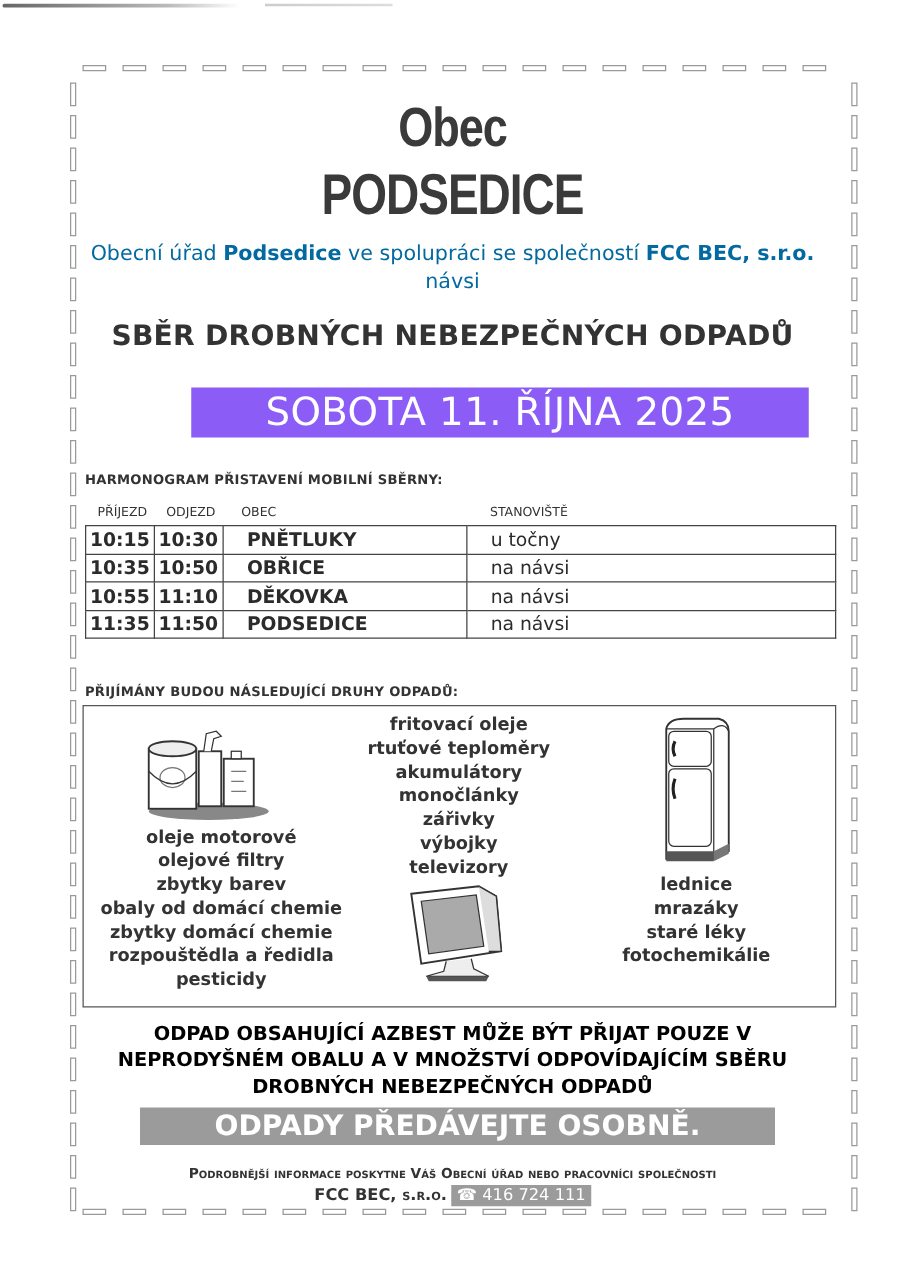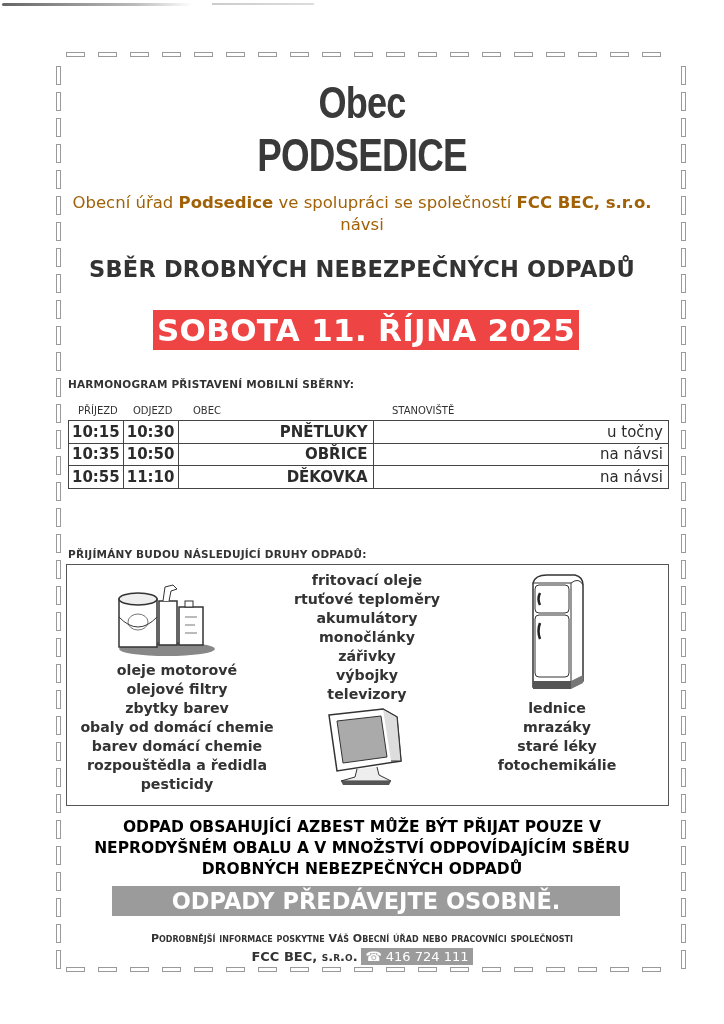--- a/index.html
+++ b/index.html
@@ -5,28 +5,28 @@
   html,body{margin:0;padding:0;background:#fff;}
   body{width:724px;height:1024px;position:relative;overflow:hidden;font-family:"DejaVu Sans",sans-serif;color:#2b2b2b;}
   .scan-line{position:absolute;left:2px;top:3px;width:190px;height:3px;background:linear-gradient(90deg,#666,#bbb 70%,#fff);border-radius:2px;}
   .scan-line2{position:absolute;left:212px;top:3px;width:102px;height:2px;background:linear-gradient(90deg,#ccc,#ddd);}
   .frame{position:absolute;left:56px;top:52px;width:630px;height:920px;}
   .dash-h{position:absolute;height:5px;border:1px solid #9a9a9a;background:#fff;width:19px;box-sizing:border-box;}
   .dash-v{position:absolute;width:5px;border:1px solid #9a9a9a;background:#fff;height:19px;box-sizing:border-box;}
   .center{position:absolute;left:0;width:724px;text-align:center;}
   .title1{top:78px;font-family:"Liberation Sans",sans-serif;font-weight:bold;font-size:44px;color:#3a3a3a;transform:scaleX(0.82);letter-spacing:-1px;}
   .title2{top:128px;font-family:"Liberation Sans",sans-serif;font-weight:bold;font-size:46px;color:#3a3a3a;transform:scaleX(0.80);letter-spacing:-1px;}
-  .intro{top:192px;font-size:16.5px;color:#a16207;line-height:22px;}
+  .intro{top:192px;font-size:16.5px;color:#0369a1;line-height:22px;}
   .intro b{font-weight:bold;}
   .heading{top:256px;font-size:22.5px;font-weight:bold;color:#333;letter-spacing:0.2px;}
-  .date-band{position:absolute;left:153px;top:310px;width:426px;height:40px;background:#ef4444;color:#fff;font-weight:bold;font-size:31px;text-align:center;line-height:40px;letter-spacing:0.3px;}
+  .date-band{position:absolute;left:153px;top:310px;width:494px;height:40px;background:#8b5cf6;color:#fff;font-weight:normal;font-size:31px;text-align:center;line-height:40px;letter-spacing:0.3px;}
   .sect-label{position:absolute;left:68px;font-size:10.5px;font-weight:bold;color:#333;letter-spacing:0.2px;}
   .col-h{position:absolute;top:405px;font-size:10px;color:#333;}
   table.sched{position:absolute;left:68px;top:420px;width:601px;border-collapse:collapse;}
-  table.sched td{border:1.5px solid #444;height:22.5px;padding:0 5px;font-size:15px;box-sizing:border-box;text-align:right;}
+  table.sched td{border:1.5px solid #444;height:22.5px;padding:0 19px;font-size:15px;box-sizing:border-box;}
   table.sched td.t{font-weight:bold;width:54px;text-align:center;padding:0 3px;}
   table.sched td.o{font-weight:bold;width:195px;}
   table.sched td.s{font-weight:normal;}
   .waste-box{position:absolute;left:66px;top:564px;width:603px;height:242px;border:1.5px solid #555;box-sizing:border-box;}
   .wlist{position:absolute;text-align:center;font-weight:bold;font-size:14.2px;line-height:19px;color:#333;}
   .warn{top:817px;font-size:15.5px;font-weight:bold;line-height:21px;color:#000000;}
   .thanks-band{position:absolute;left:112px;top:886px;width:508px;height:30px;background:#9b9b9b;color:#fff;font-weight:bold;font-size:22.5px;text-align:center;line-height:30px;}
   .footer{top:930px;font-size:11px;font-weight:bold;color:#333;line-height:18px;font-variant:small-caps;}
   .footer .big{font-size:13px;}
   .phone{display:inline-block;background:#9b9b9b;color:#fff;font-weight:normal;font-variant:normal;font-size:13px;padding:0 4px;line-height:17px;}
@@ -179,20 +179,26 @@
         <td class="t">10:50</td>
         <td class="o">OBŘICE</td>
         <td class="s">na návsi</td>
       </tr>
       <tr>
         <td class="t">10:55</td>
         <td class="t">11:10</td>
         <td class="o">DĚKOVKA</td>
         <td class="s">na návsi</td>
       </tr>
+      <tr>
+        <td class="t">11:35</td>
+        <td class="t">11:50</td>
+        <td class="o">PODSEDICE</td>
+        <td class="s">na návsi</td>
+      </tr>
     </tbody>
 </table>
 
 <div class="sect-label" style="top:548px;">PŘIJÍMÁNY BUDOU NÁSLEDUJÍCÍ DRUHY ODPADŮ:</div>
 
 <div class="waste-box">
 
   <div style="position:absolute;left:40px;top:12px;width:110px;height:82px;">
     <svg width="110" height="82" viewBox="0 0 110 82">
       <ellipse cx="60" cy="72" rx="48" ry="7" fill="#888"></ellipse>
@@ -230,21 +236,21 @@
       <path d="M6 110 L44 110 L44 118 L6 118 Z" fill="#555"></path>
       <path d="M44 110 L56 104 L56 112 L44 118 Z" fill="#777"></path>
     </svg>
   </div>
 
   <div class="wlist" style="left:0px;top:96px;width:220px;">
     <div>oleje motorové</div>
     <div>olejové filtry</div>
     <div>zbytky barev</div>
     <div>obaly od domácí chemie</div>
-    <div>barev domácí chemie</div>
+    <div>zbytky domácí chemie</div>
     <div>rozpouštědla a ředidla</div>
     <div>pesticidy</div>
   </div>
 
   <div class="wlist" style="left:205px;top:6px;width:190px;">
     <div>fritovací oleje</div>
     <div>rtuťové teploměry</div>
     <div>akumulátory</div>
     <div>monočlánky</div>
     <div>zářivky</div>

